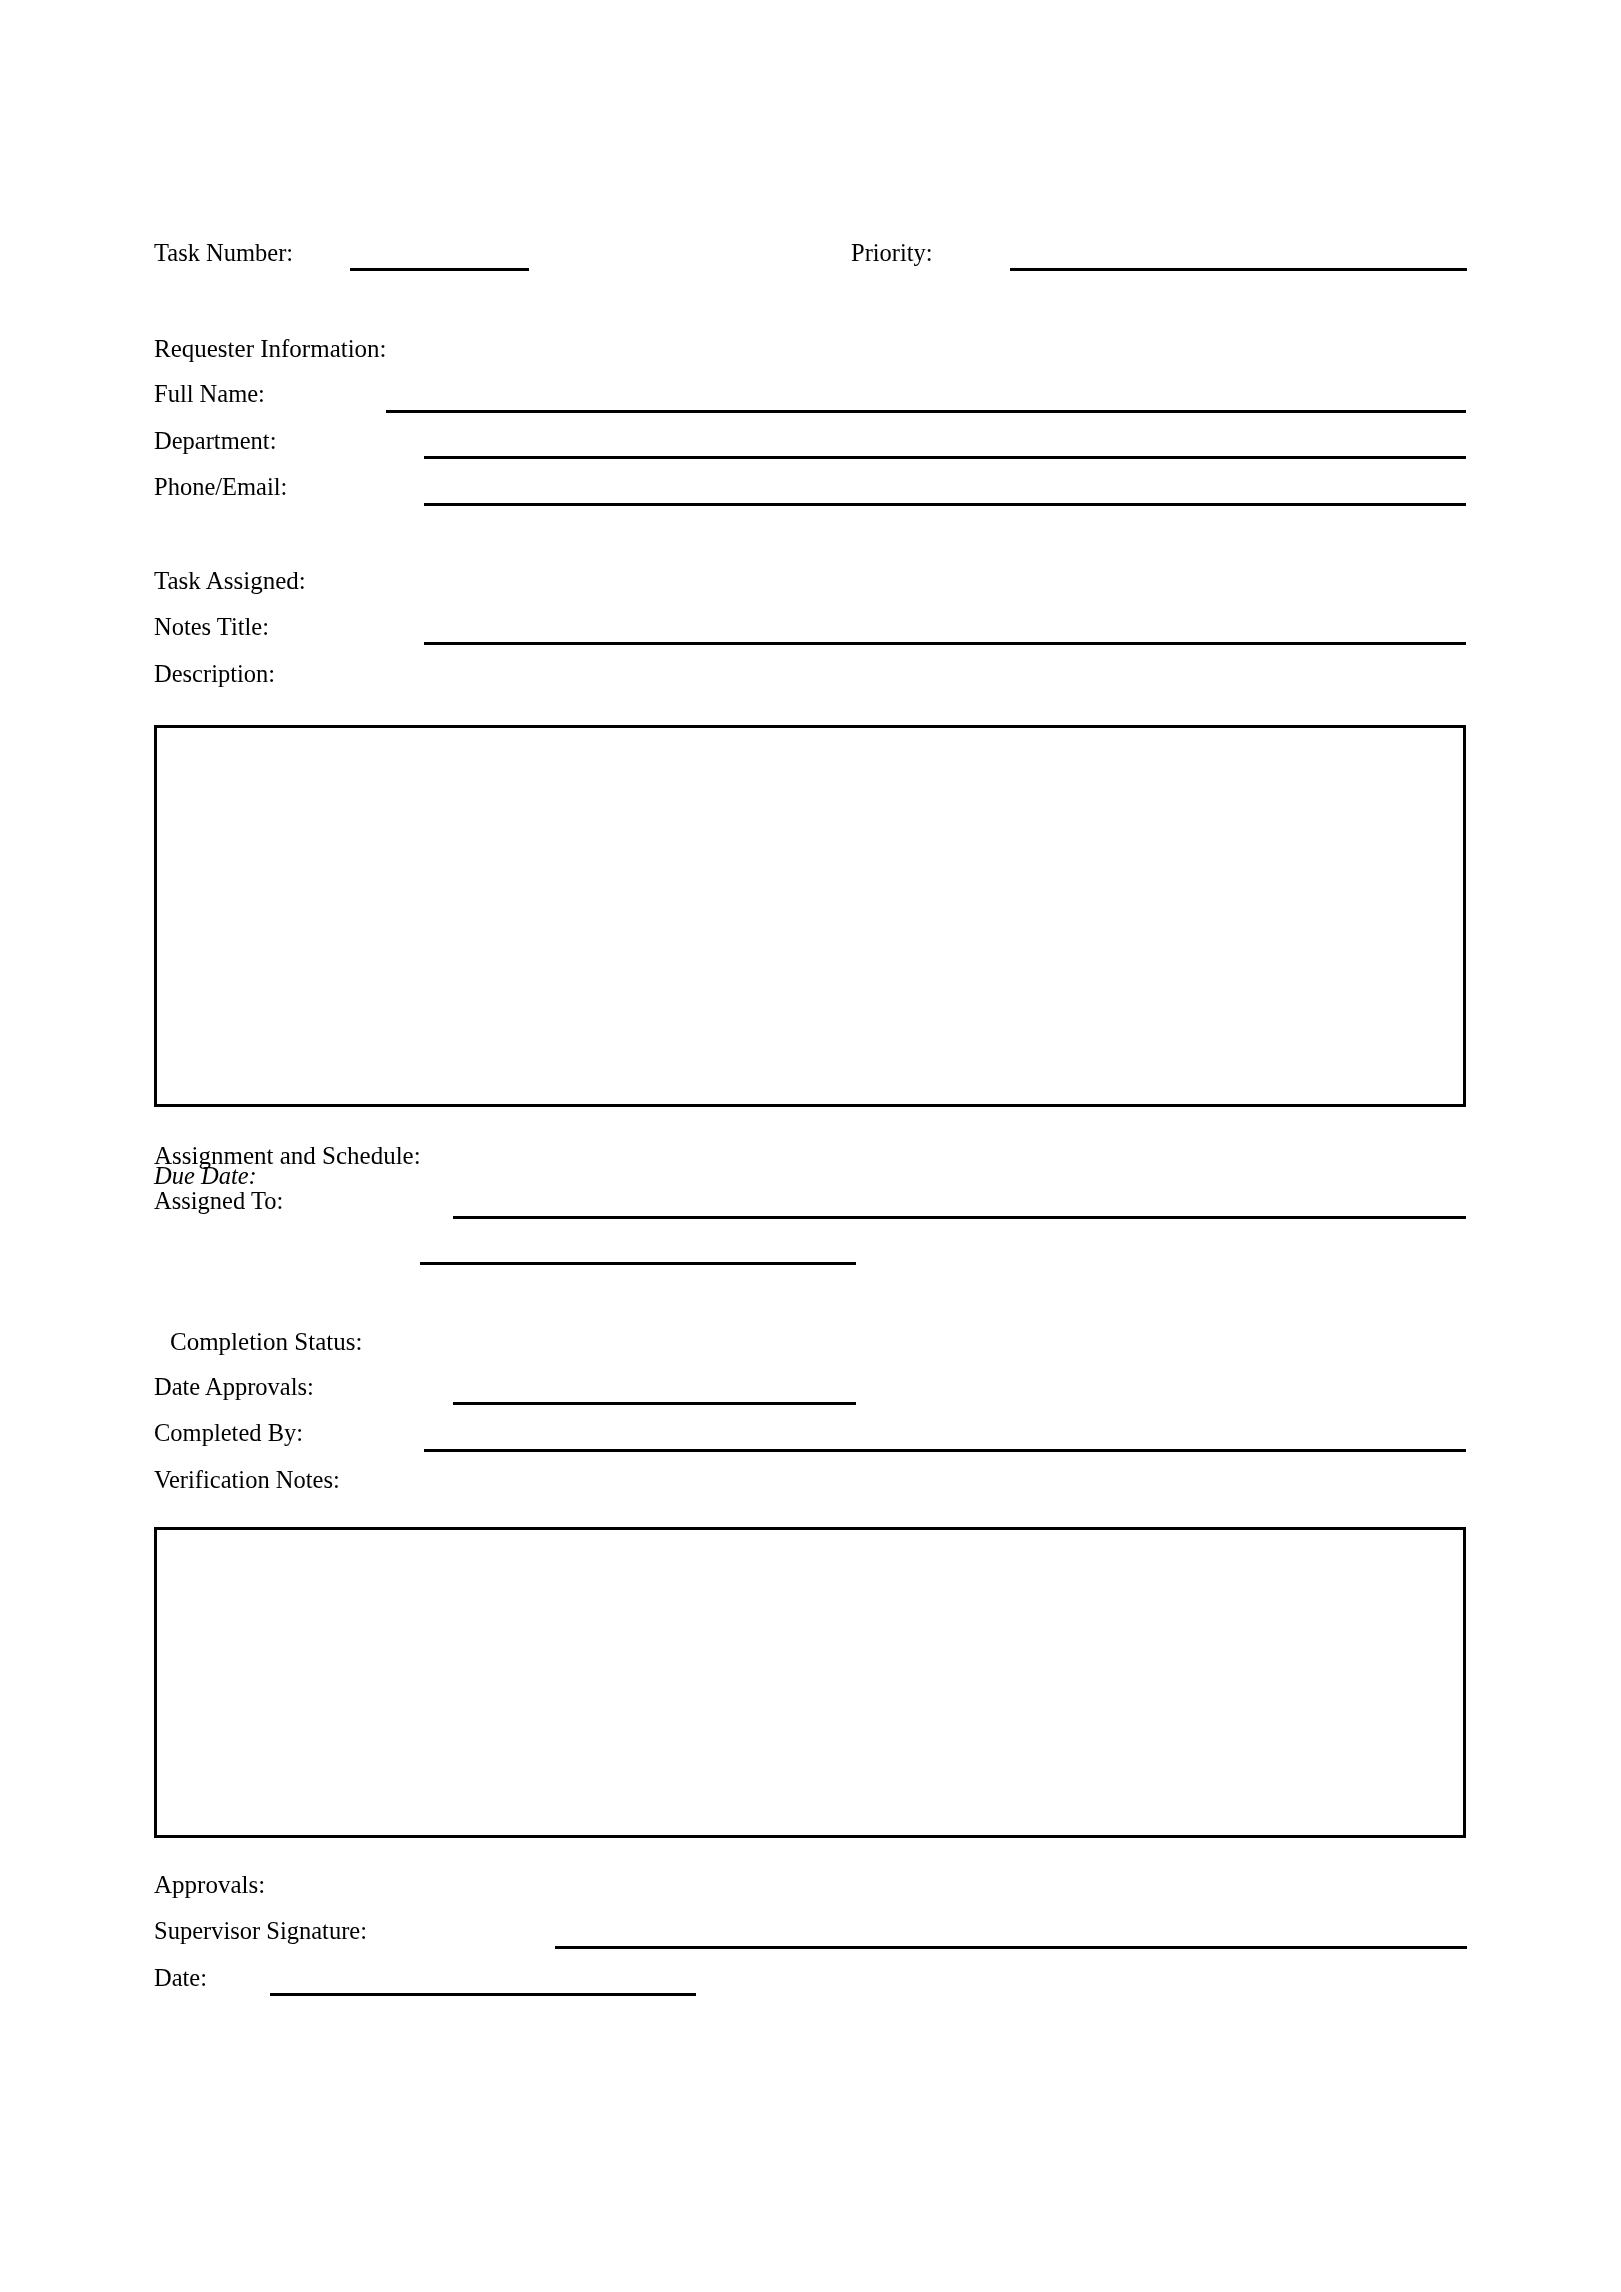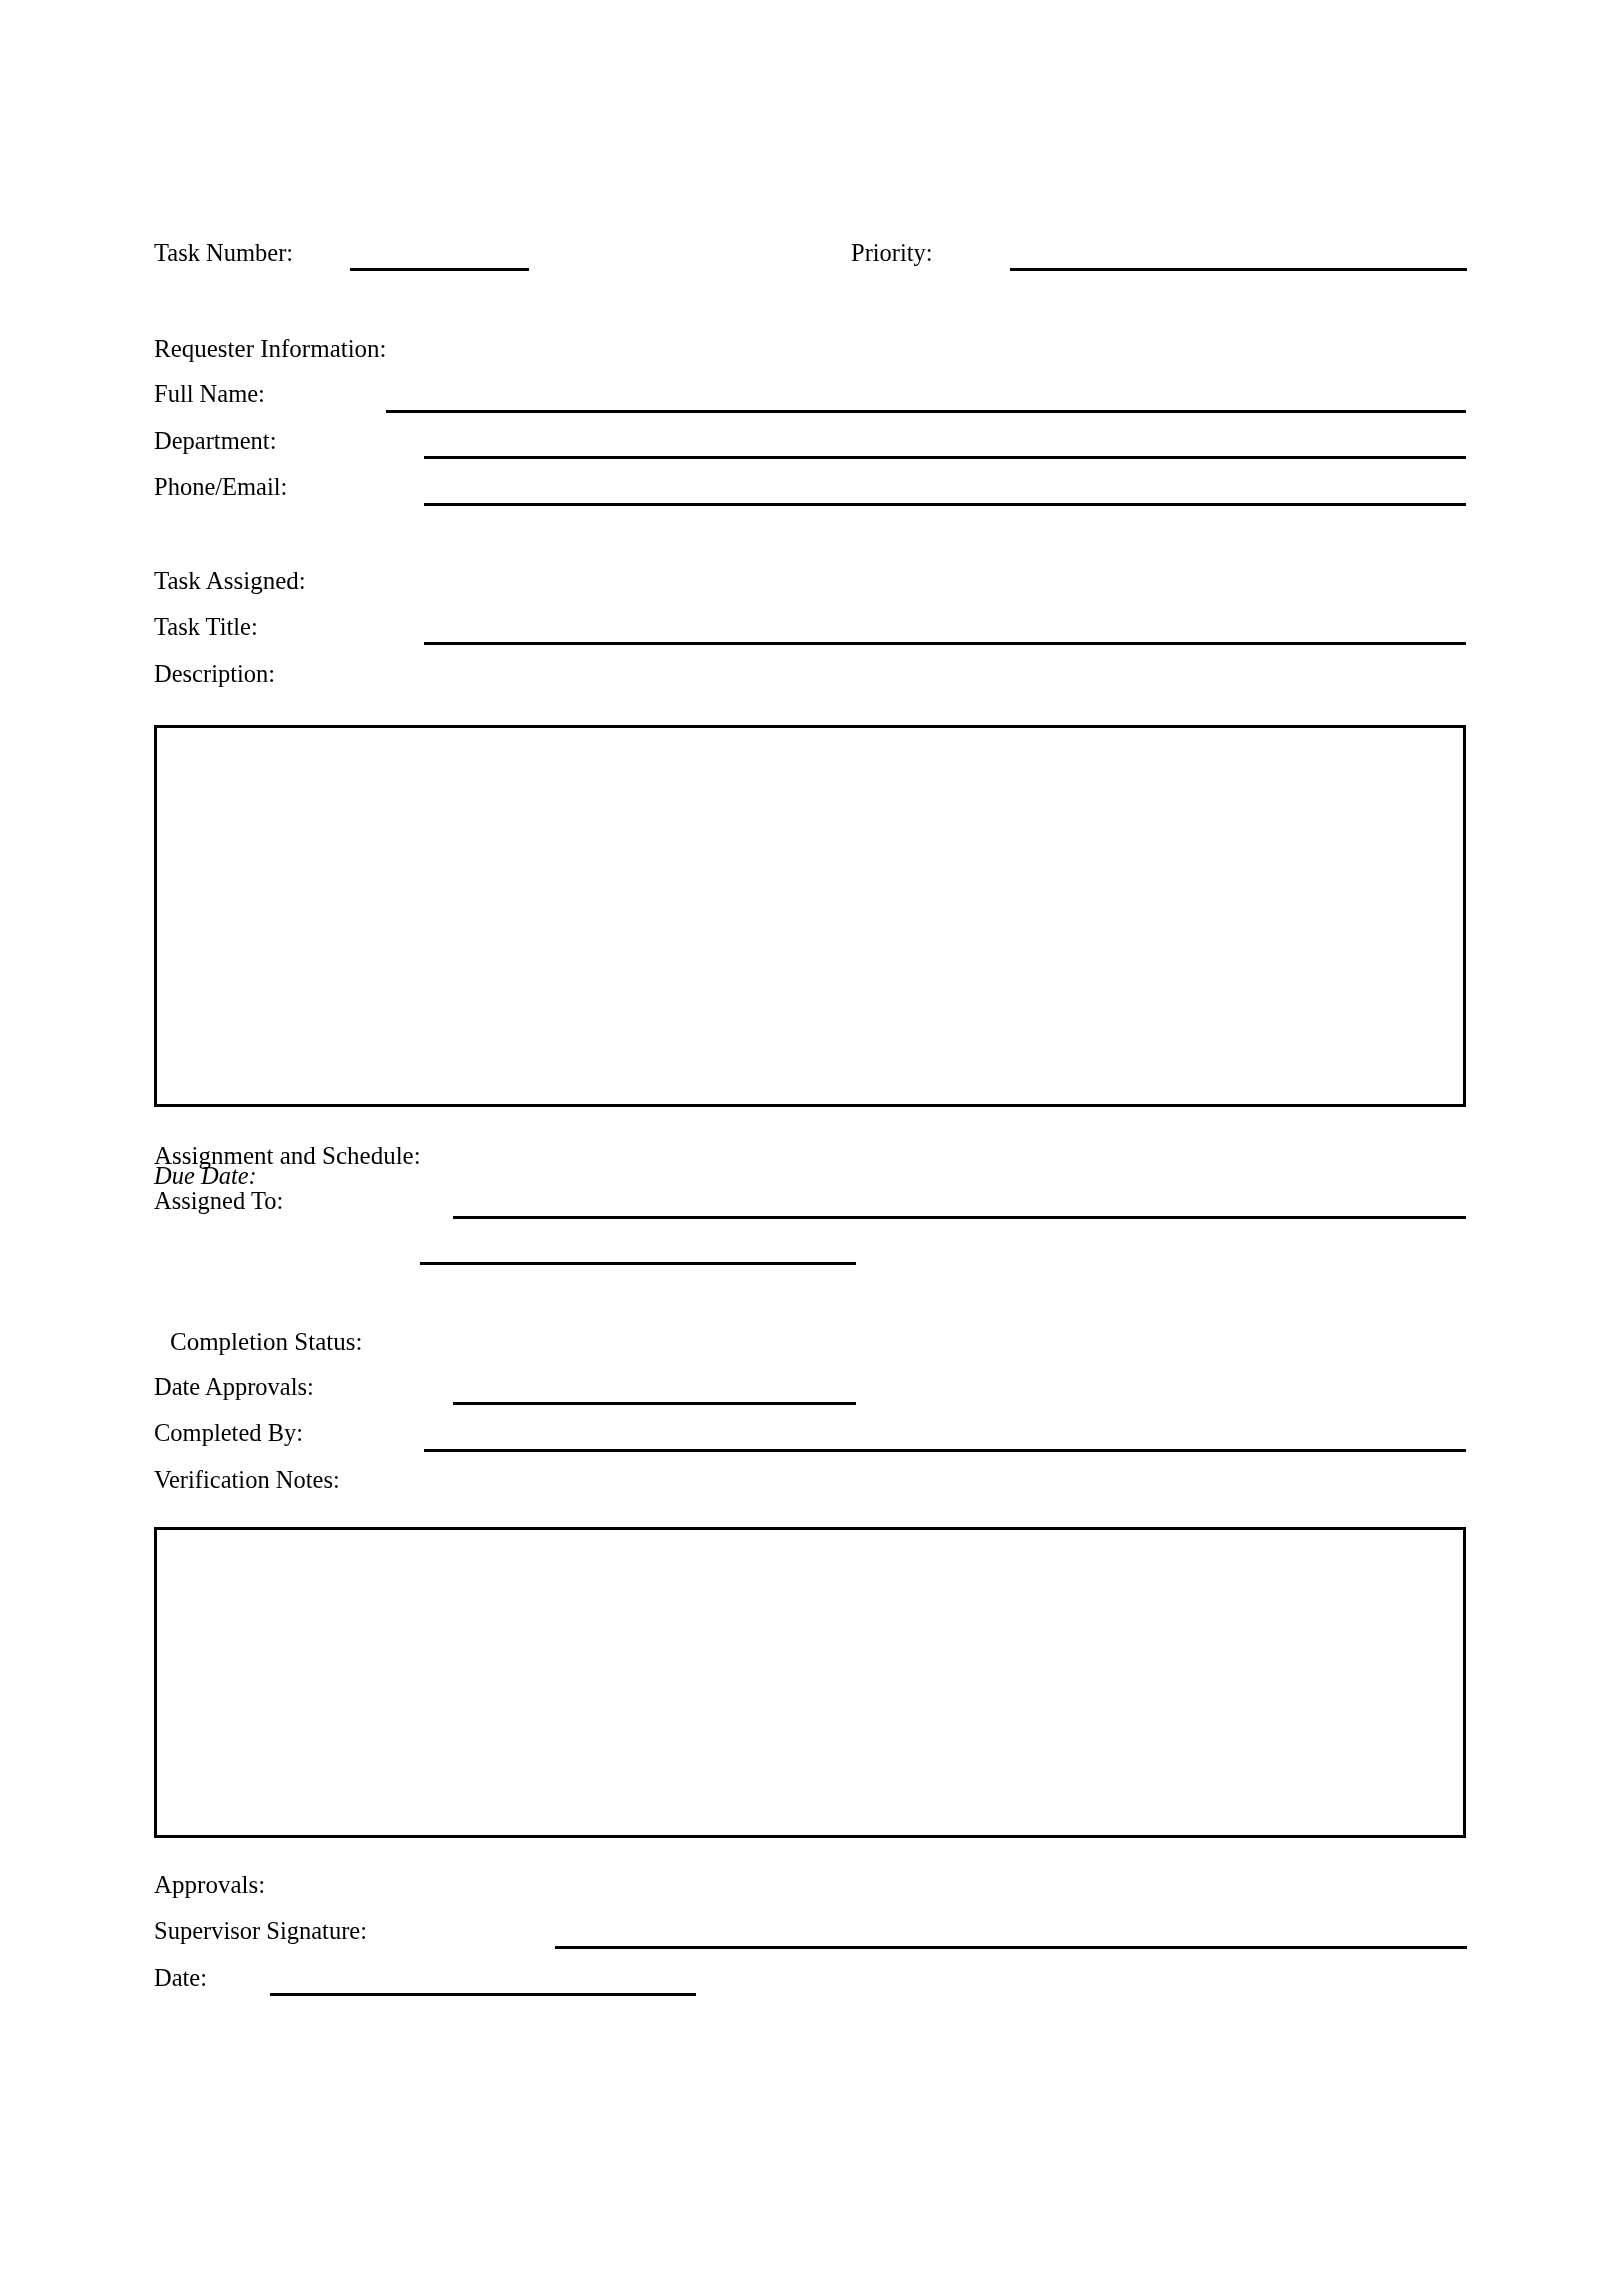--- a/index.html
+++ b/index.html
@@ -82,21 +82,21 @@
   <div class="rule" style="left:386px; top:410px; width:1080px;"></div>
 
   <div class="lbl" style="left:154px; top:429px;">Department:</div>
   <div class="rule" style="left:424px; top:456px; width:1042px;"></div>
 
   <div class="lbl" style="left:154px; top:475px;font-family:Liberation Serif, serif;">Phone/Email:</div>
   <div class="rule" style="left:424px; top:503px; width:1042px;"></div>
 
   <div class="section-lbl" style="left:154px; top:568px;">Task Assigned:</div>
 
-  <div class="lbl" style="left:154px; top:615px;">Task Title:</div>
+  <div class="lbl" style="left:154px; top:615px;">Notes Title:</div>
   <div class="rule" style="left:424px; top:642px; width:1042px;"></div>
 
   <div class="lbl" style="left:154px; top:662px;">Description:</div>
 
   <div class="textbox" style="left:154px; top:725px; width:1312px; height:382px;"></div>
 
   <div class="section-lbl" style="left:154px; top:1143px;">Assignment and Schedule:</div>
 
   <div class="lbl" style="left:154px; top:1189px;">Assigned To:</div>
   <div class="rule" style="left:453px; top:1216px; width:1013px;"></div>

